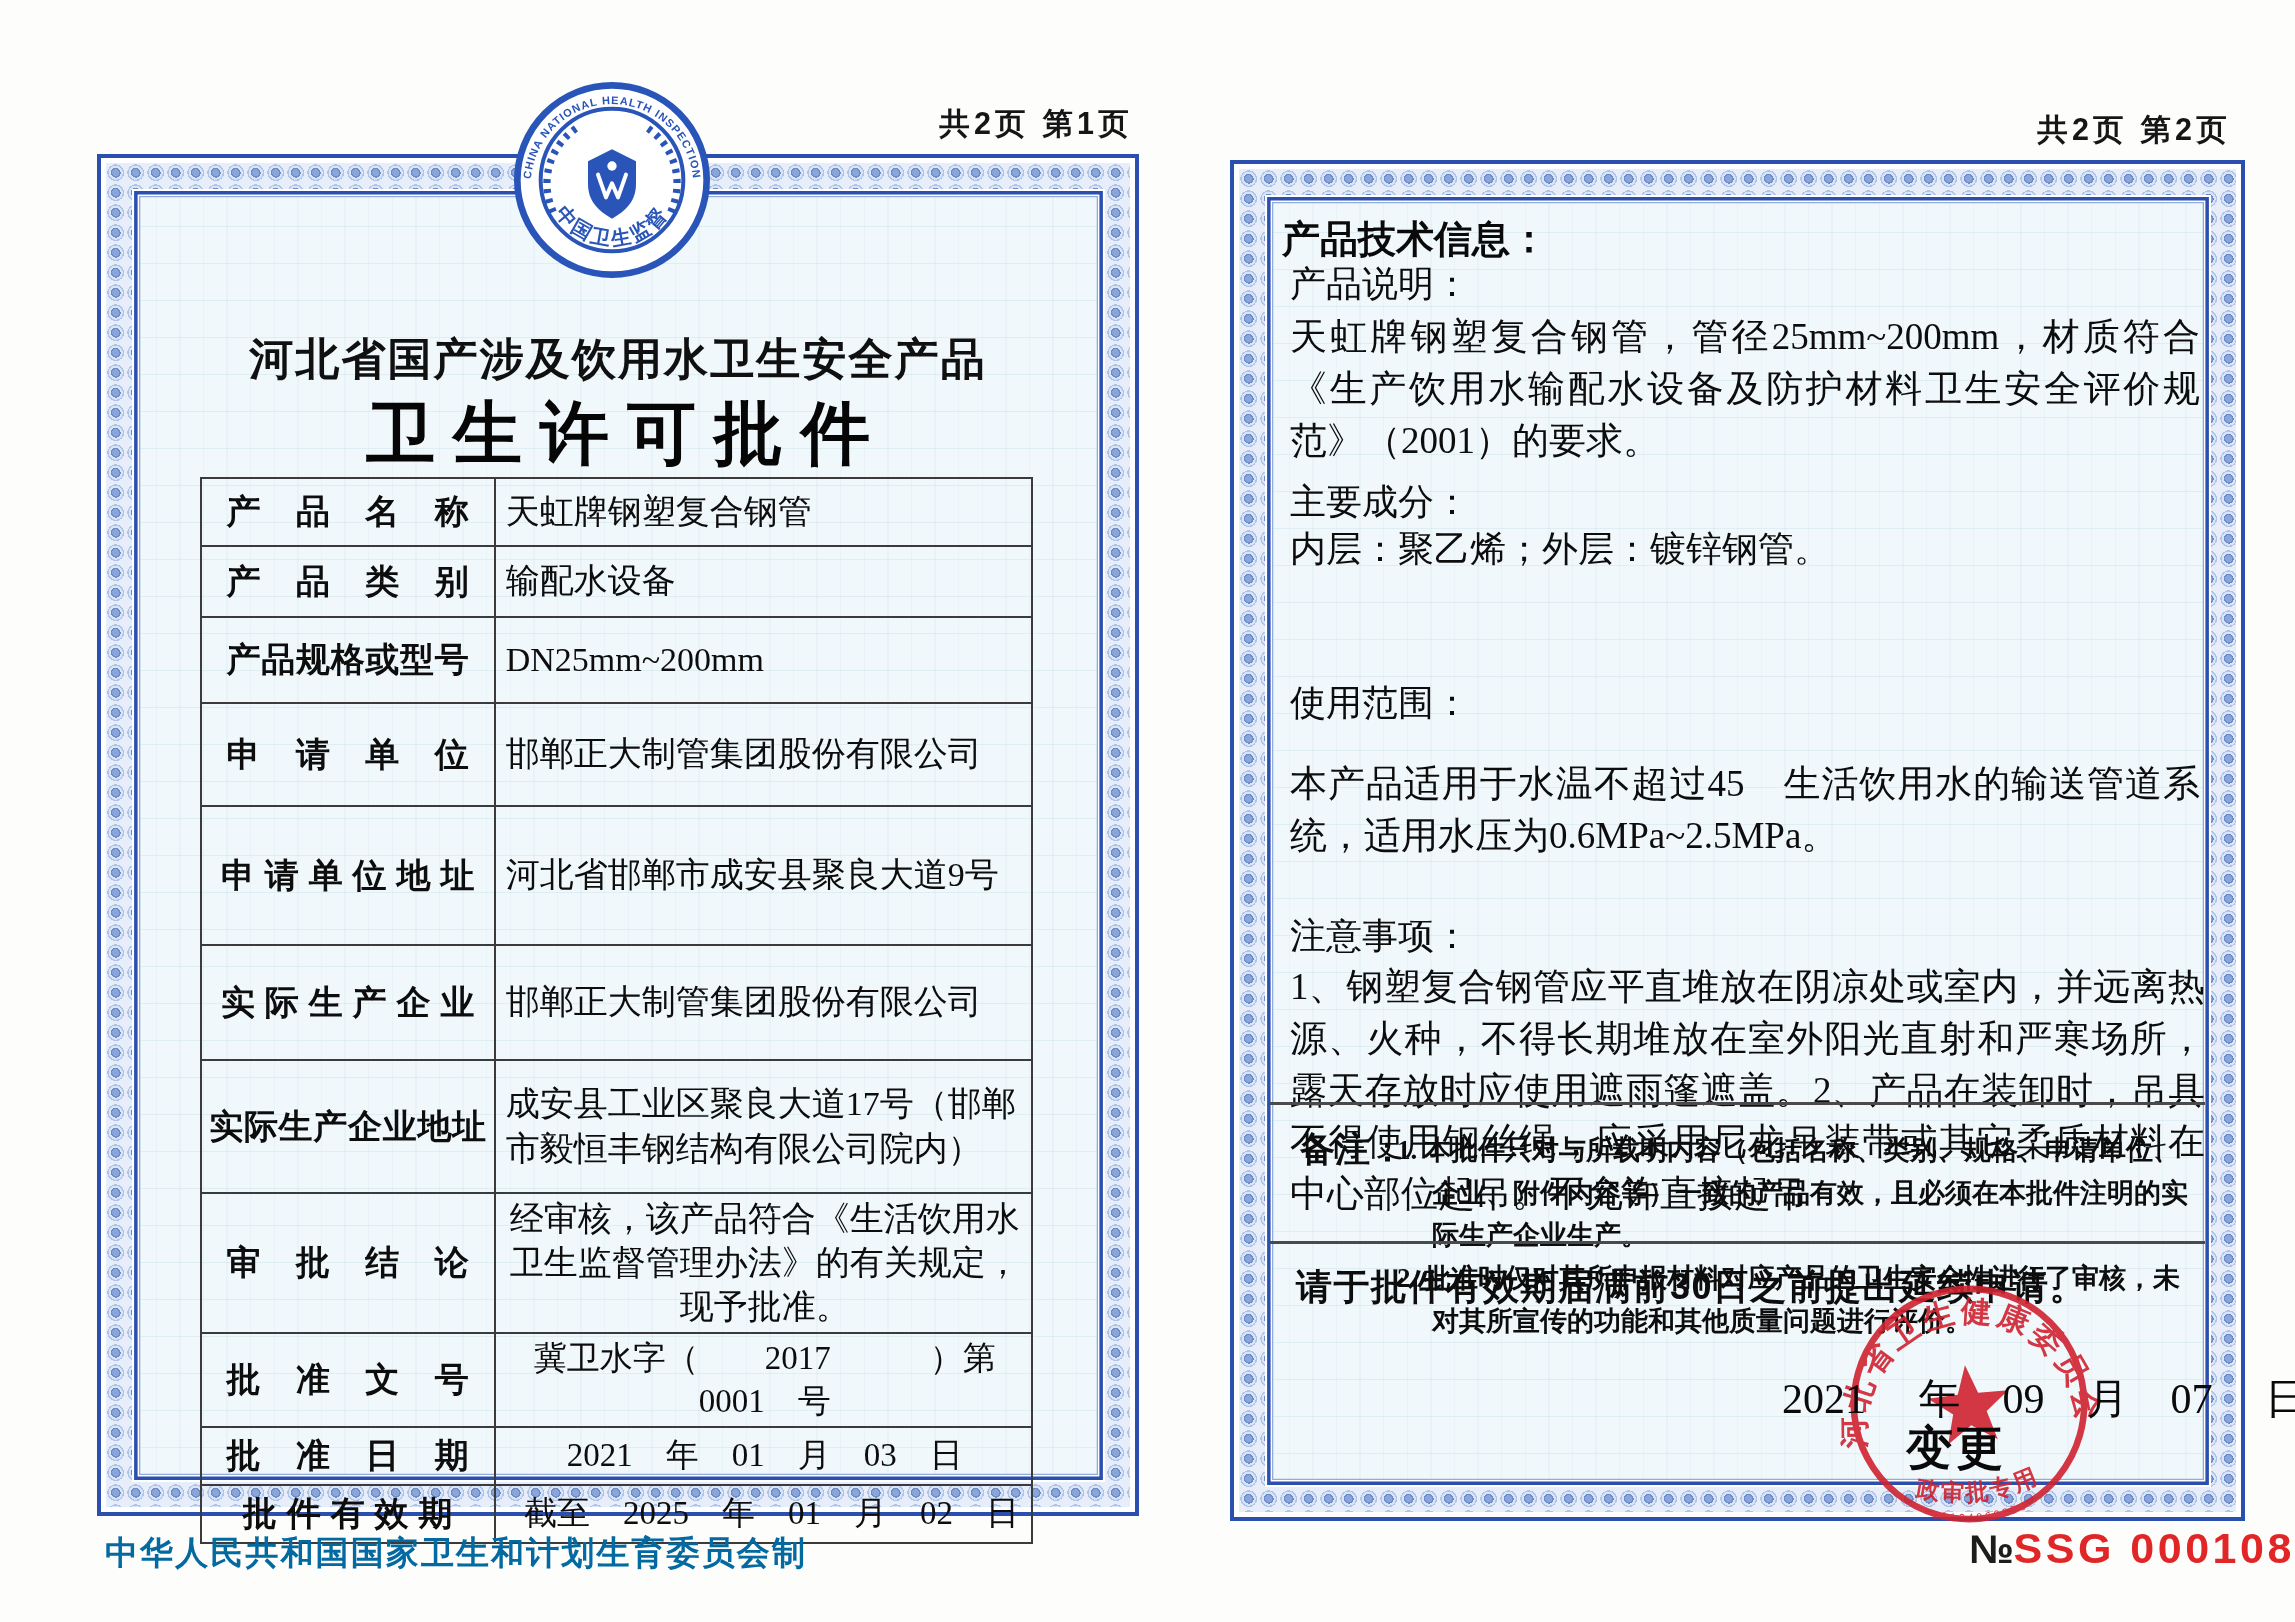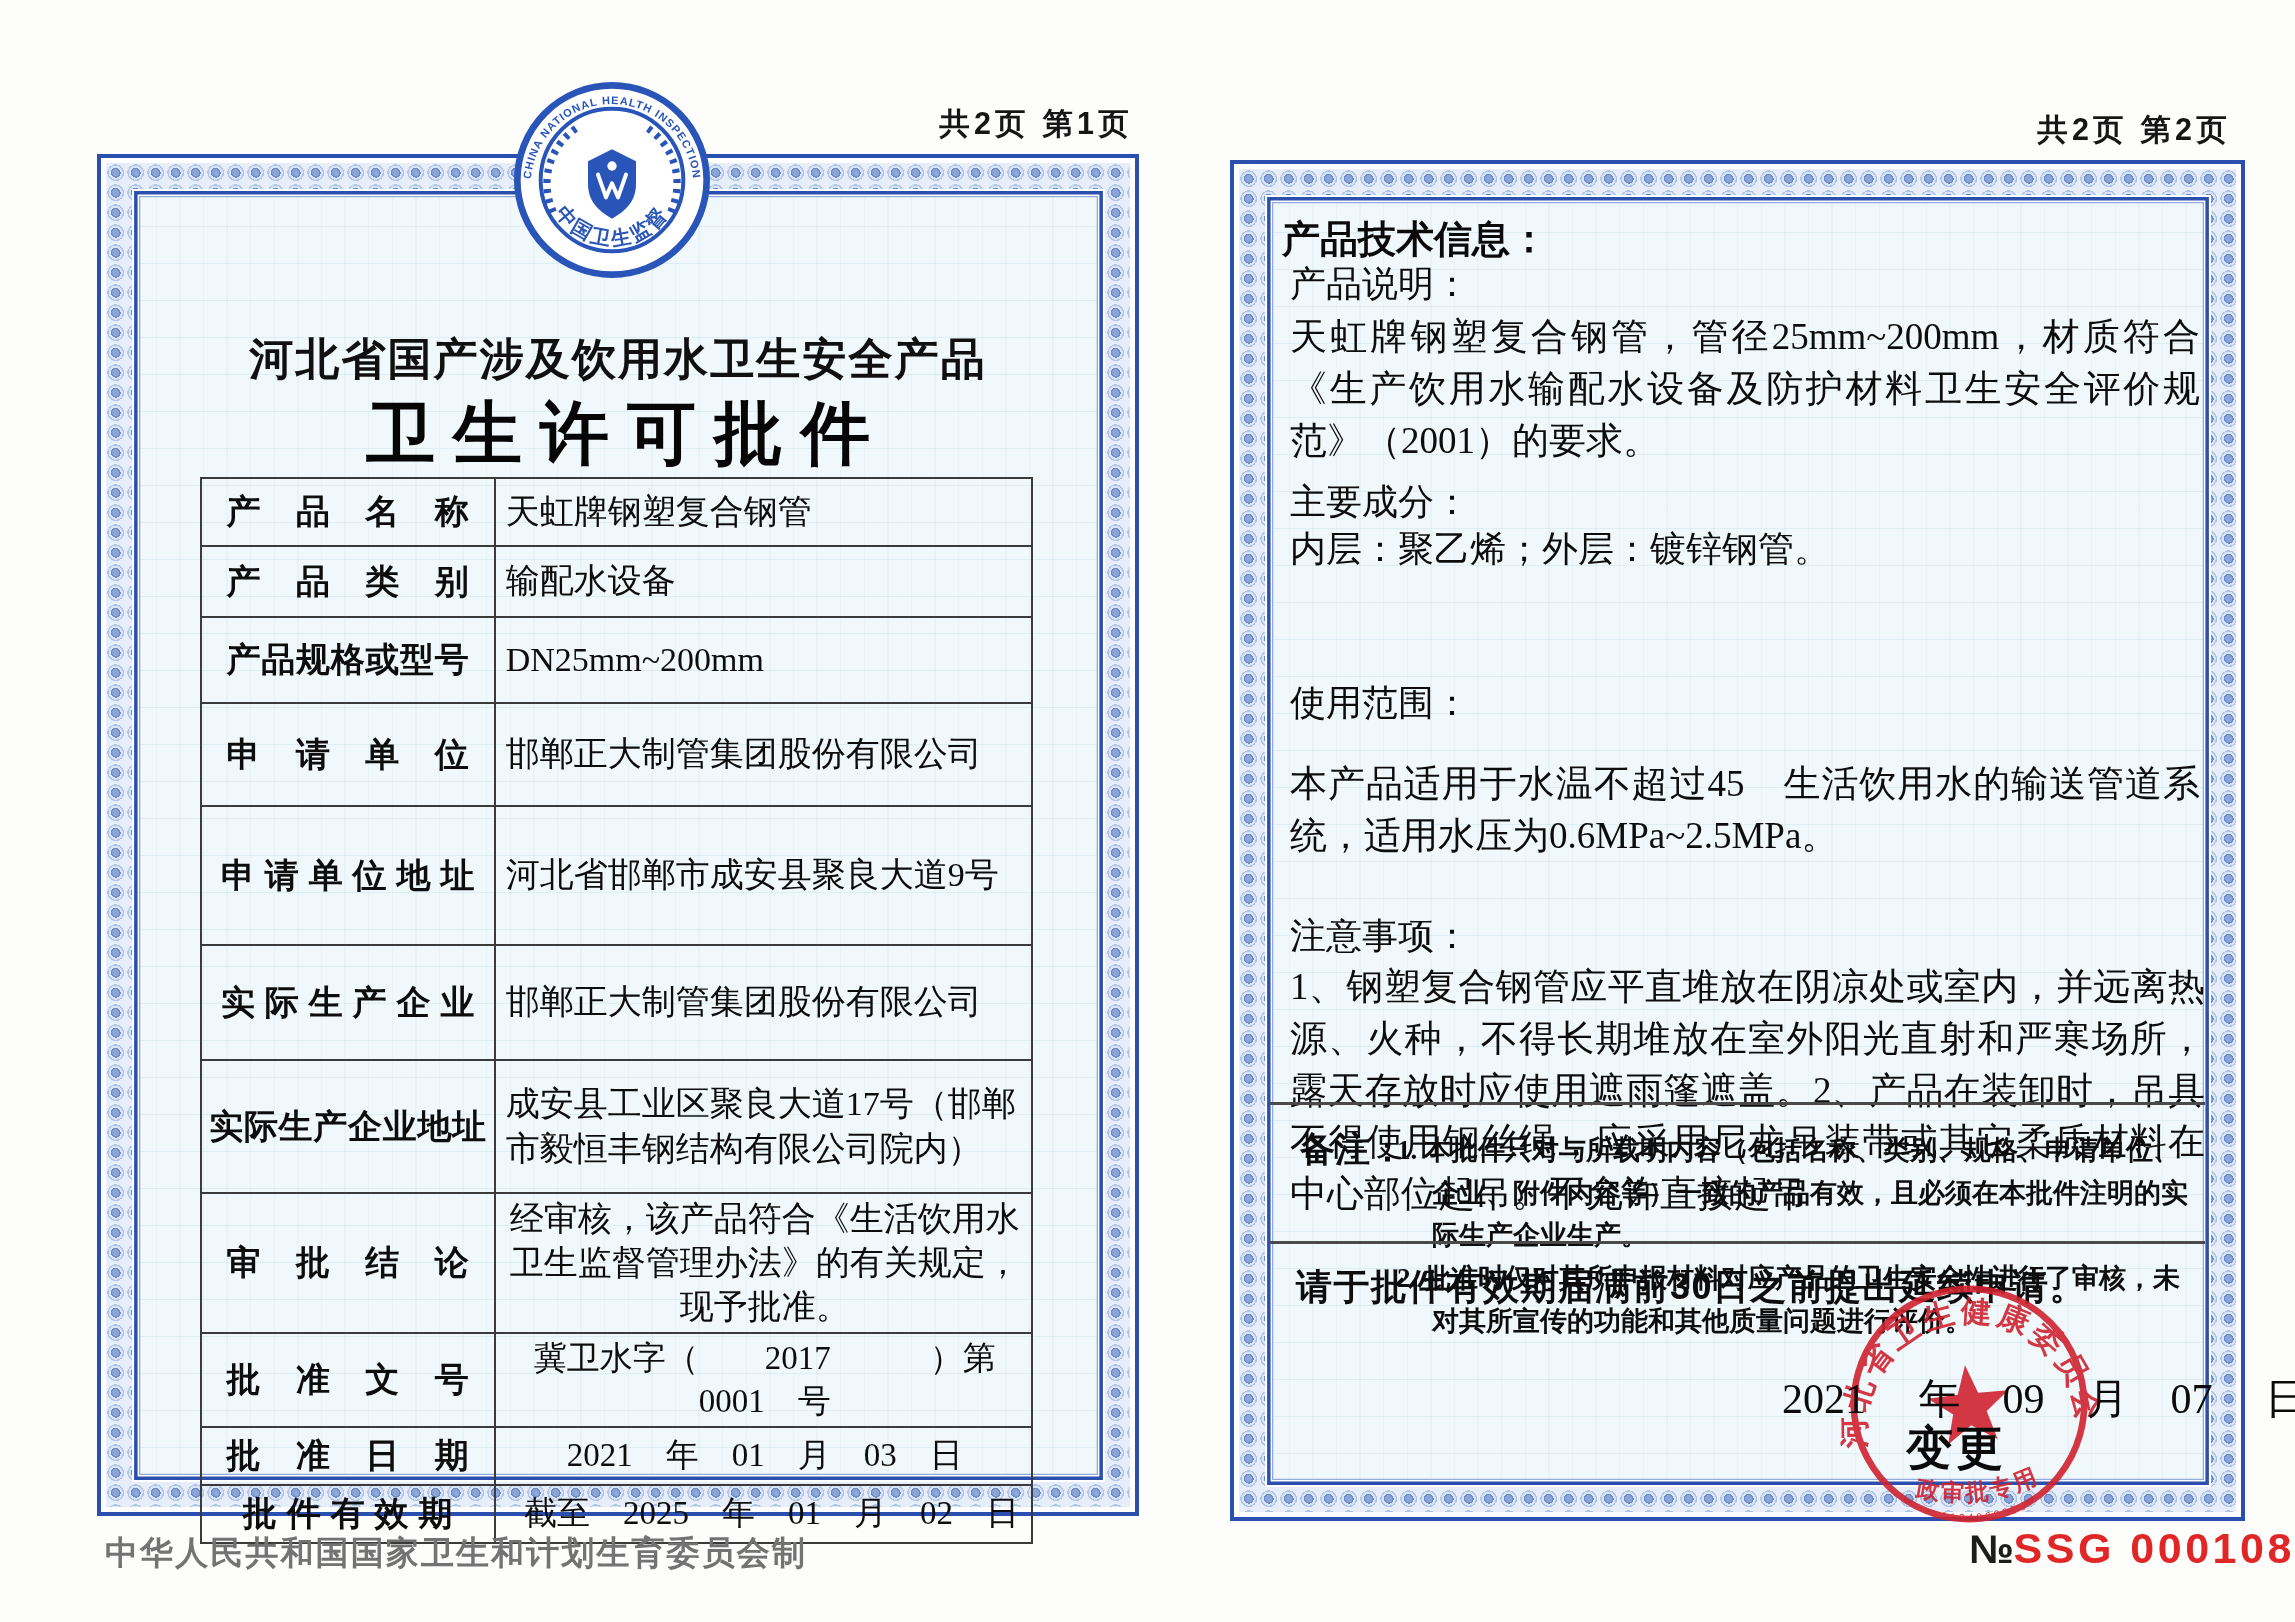--- a/index.html
+++ b/index.html
@@ -15,21 +15,21 @@
   .innerbox{position:absolute;inset:30.5px;
         background-color:#f1f8fb;
         background-image:
           repeating-linear-gradient(180deg, rgba(125,185,205,.16) 0 1.4px, rgba(125,185,205,0) 1.4px 37px),
           repeating-linear-gradient(90deg, rgba(125,185,205,.08) 0 1.4px, rgba(125,185,205,0) 1.4px 23.6px);
         box-shadow:inset 0 0 0 2.1px #ffffff, inset 0 0 0 5.6px #2a4fae, inset 0 0 0 7px #ffffff, inset 0 0 0 8.3px #93abdb;}
   .content{position:absolute;inset:0;}
 
   
   .page-marker{position:absolute;font-weight:bold;font-size:30.5px;color:#161616;letter-spacing:4.2px;text-align:right;}
-  .footer-issuer{position:absolute;left:105px;top:1531px;font-size:33px;font-weight:bold;color:#737373;letter-spacing:2.1px;}
+  .footer-issuer{position:absolute;left:105px;top:1531px;font-size:33px;font-weight:bold;color:#0369a1;letter-spacing:2.1px;}
   .serial{position:absolute;left:1969px;top:1524px;white-space:nowrap;}
   .serial .no{font-size:40px;color:#1d1d1d;font-weight:bold;}
   .serial .val{font-size:43px;color:#e02626;font-weight:bold;letter-spacing:3.5px;}
 
   
   .title1{position:absolute;left:0;top:172px;width:100%;text-align:center;font-size:44px;font-weight:600;color:#101010;letter-spacing:2.1px;}
   .title2{position:absolute;left:0;top:230px;width:100%;text-align:center;font-size:69px;font-weight:800;color:#060606;letter-spacing:18px;text-indent:18px;}
   table.cert{position:absolute;left:99px;top:319px;width:833px;border-collapse:collapse;table-layout:fixed;}
   table.cert td{border:2.8px solid #3b3b3b;vertical-align:middle;color:#0d0d0d;}
   td.lbl{width:290px;text-align:center;font-size:34px;font-weight:700;letter-spacing:0.7px;white-space:nowrap;border-radius:30px;}

